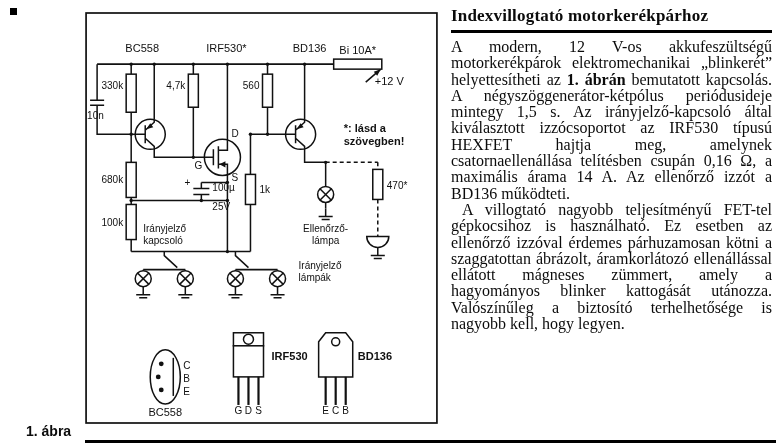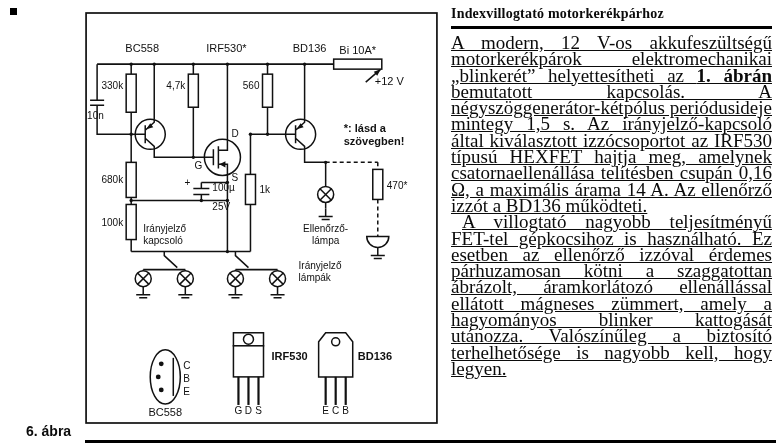--- a/index.html
+++ b/index.html
@@ -14,22 +14,22 @@
   .slabel{font-family:"Liberation Sans",sans-serif;font-size:10px;fill:#111;}
   .slabel-lg{font-size:11px;}
   .sbold{font-weight:bold;}
   .dot{fill:#111;stroke:none;}
   .dashed{stroke-dasharray:4 3;}
   .figure-caption{position:absolute;left:26px;top:423px;font-family:"Liberation Sans",sans-serif;
         font-size:14px;font-weight:bold;}
   .bottom-rule{position:absolute;left:85px;top:440px;width:691px;height:3px;background:#000;}
   .article{position:absolute;left:451px;top:6px;width:321px;}
   .article-title{margin:0 0 6px 0;padding-bottom:4px;border-bottom:3px solid #000;
-        font-size:14px;font-weight:bold;letter-spacing:0.2px;}
-  .body-text{margin:0;font-size:19px;line-height:16.3px;text-align:justify;text-decoration:underline;}
+        font-size:17px;font-weight:bold;letter-spacing:0.2px;}
+  .body-text{margin:0;font-size:16px;line-height:16.3px;text-align:justify;}
   .indent{text-indent:11px;}
 </style>
 </head>
 <body>
 
 <div class="page">
 
   <div class="corner-mark"></div>
 
   <svg class="schematic" width="353" height="412" viewBox="0 0 352 411" xmlns="http://www.w3.org/2000/svg">
@@ -201,21 +201,21 @@
       <line x1="240" y1="364" x2="240" y2="392" class="leg"></line>
       <line x1="250" y1="364" x2="250" y2="392" class="leg"></line>
       <line x1="260" y1="364" x2="260" y2="392" class="leg"></line>
       <text x="240" y="401" text-anchor="middle" class="slabel">E</text>
       <text x="250" y="401" text-anchor="middle" class="slabel">C</text>
       <text x="260" y="401" text-anchor="middle" class="slabel">B</text>
       <text x="272" y="347" text-anchor="start" class="slabel slabel-lg sbold">BD136</text>
     </g>
   </svg>
 
-  <div class="figure-caption">6. ábra</div>
+  <div class="figure-caption">1. ábra</div>
   <div class="bottom-rule"></div>
 
   <div class="article">
     <h1 class="article-title">Indexvillogtató motorkerékpárhoz</h1>
     <p class="body-text"><span>A modern, 12 V-os akkufeszültségű motorkerékpárok elektromechanikai „blinkerét” helyettesítheti az </span><b>1. ábrán</b><span> bemutatott kapcsolás. A négyszöggenerátor-kétpólus periódusideje mintegy 1,5 s. Az irányjelző-kapcsoló által kiválasztott izzócsoportot az IRF530 típusú HEXFET hajtja meg, amelynek csatornaellenállása telítésben csupán 0,16 Ω, a maximális árama 14 A. Az ellenőrző izzót a BD136 működteti.</span></p>
     <p class="body-text indent">A villogtató nagyobb teljesítményű FET-tel gépkocsihoz is használható. Ez esetben az ellenőrző izzóval érdemes párhuzamosan kötni a szaggatottan ábrázolt, áramkorlátozó ellenállással ellátott mágneses zümmert, amely a hagyományos blinker kattogását utánozza. Valószínűleg a biztosító terhelhetősége is nagyobb kell, hogy legyen.</p>
   </div>
 
 </div>
 

